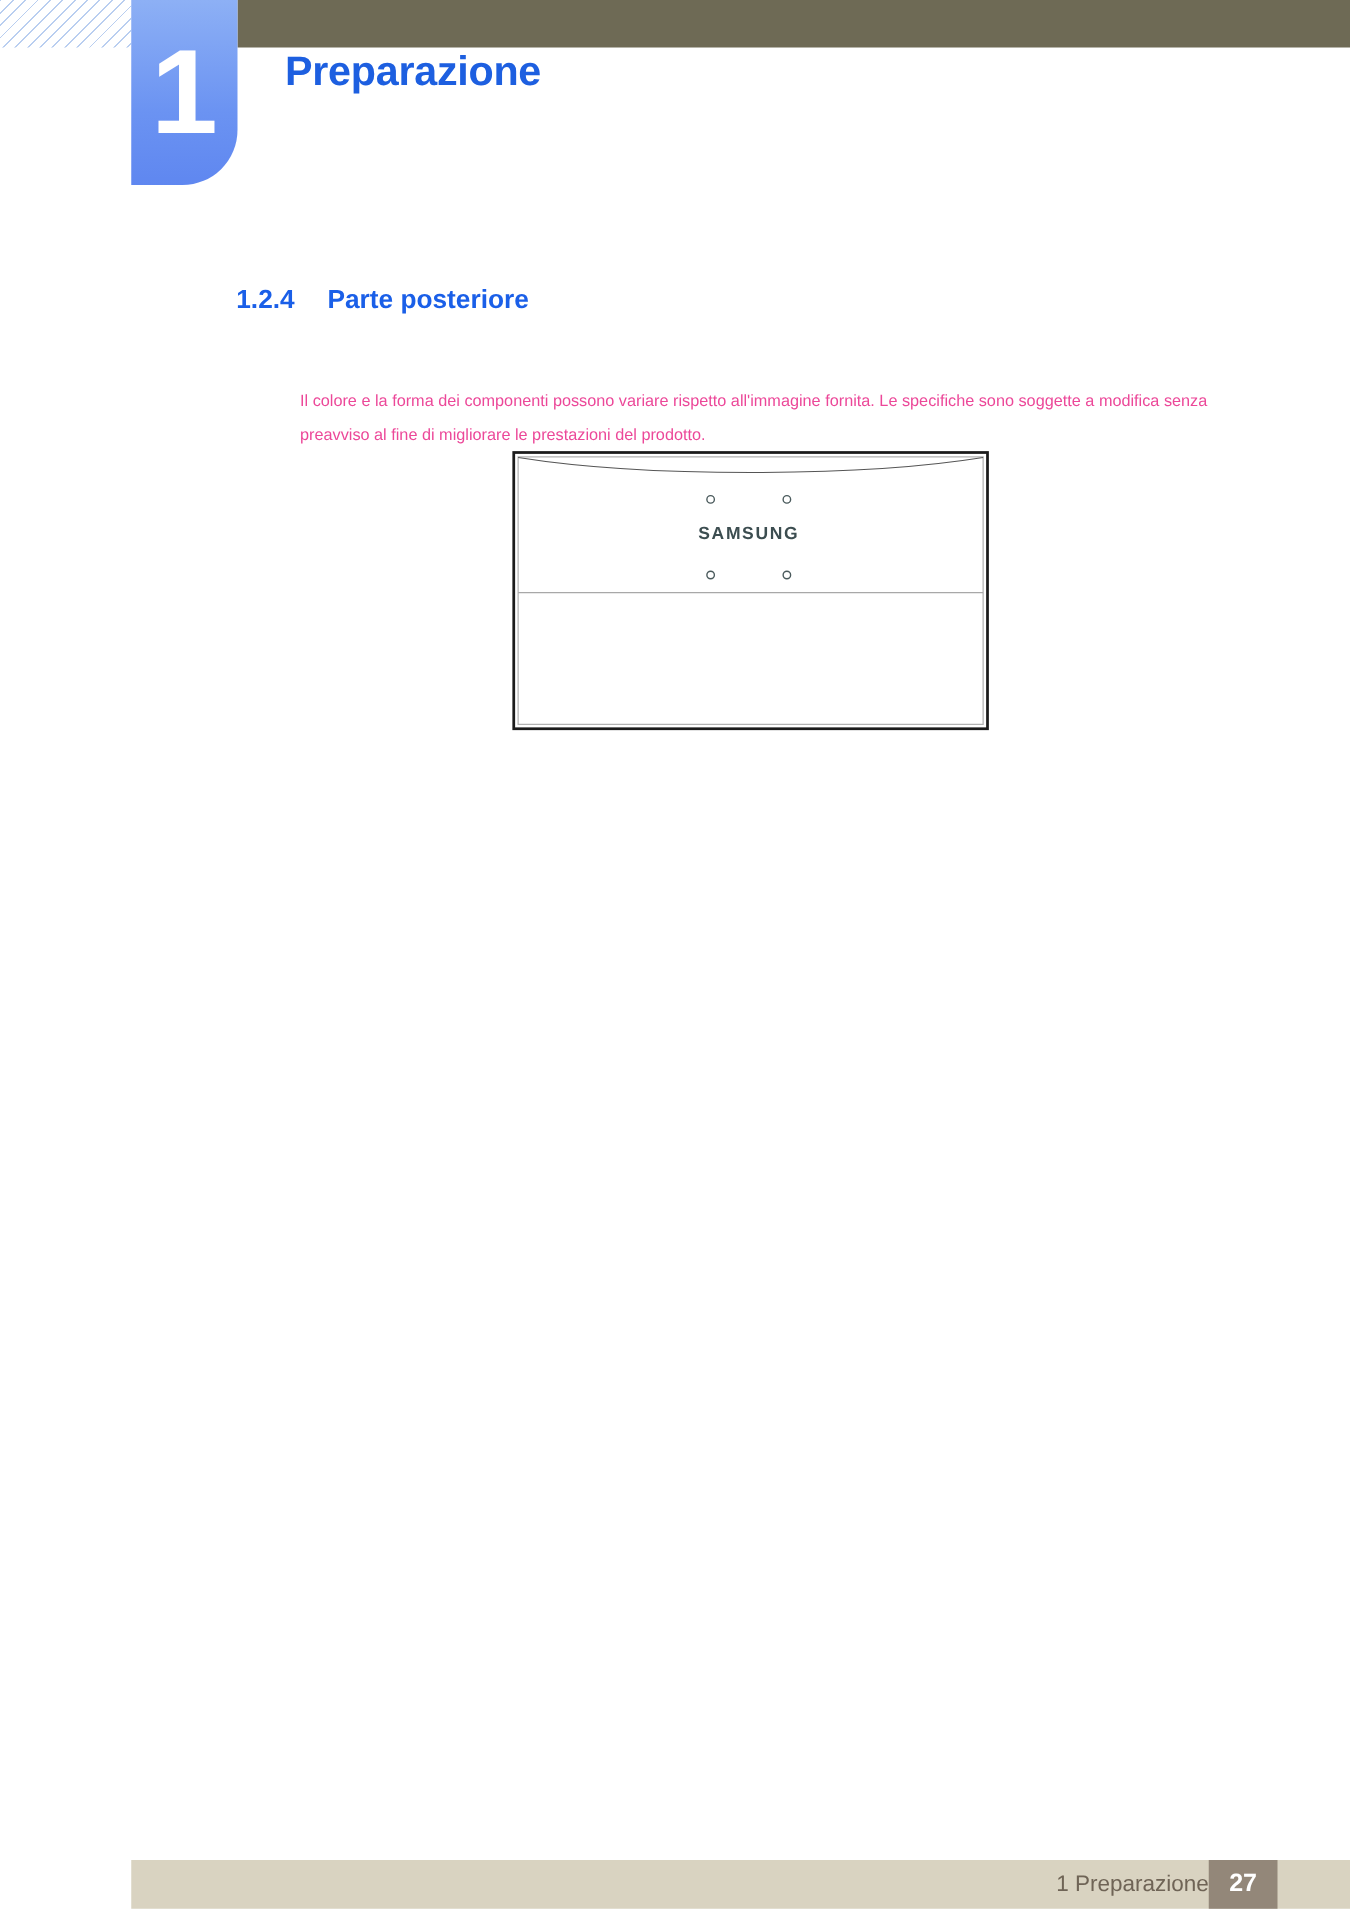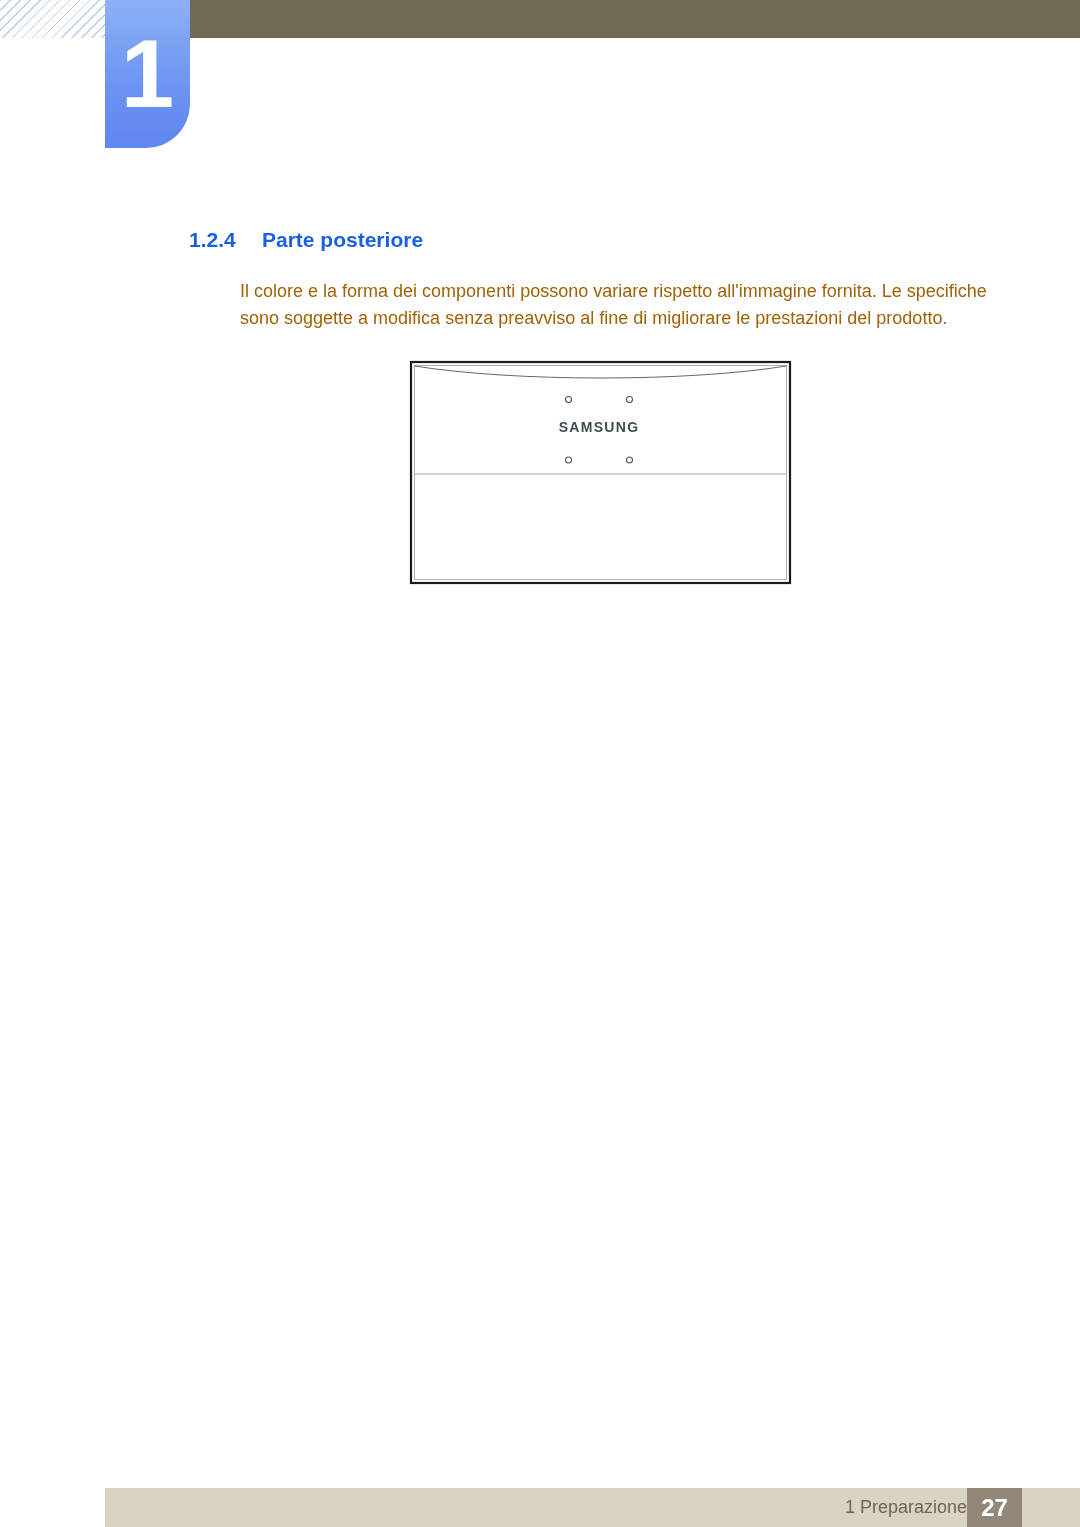--- a/index.html
+++ b/index.html
@@ -18,37 +18,38 @@
     font-family:"Liberation Sans",sans-serif;letter-spacing:0px;}
   .chapter-title{position:absolute;left:228px;top:38px;font-size:33px;font-weight:bold;color:#1d5fe0;letter-spacing:-0.2px;}
 
   
   .sec-head{position:absolute;left:189px;top:228px;font-size:21px;font-weight:bold;color:#1a5fe8;letter-spacing:0px;}
   .sec-num{display:inline-block;width:73px;}
 
   
   .note{position:absolute;left:189px;top:278px;width:820px;}
   .note-icon{position:absolute;left:1px;top:1px;width:26px;height:26px;}
-  .note-text{margin-left:51px;font-size:18px;color:#a16207;line-height:27px;}
+  .note-text{margin-left:51px;font-size:13px;color:#ec4899;line-height:27px;margin-top:29px;}
 
   
   .foot-bar{position:absolute;left:105px;top:1488px;width:975px;height:39px;background:#d9d3c1;}
   .foot-txt{position:absolute;right:113px;top:1488px;height:26px;line-height:39px;font-size:18px;color:#6f6456;}
-  .foot-pg{position:absolute;left:967px;top:1488px;width:55px;height:39px;background:#938779;color:#fff;font-size:24px;font-weight:bold;text-align:center;line-height:39px;}
+  .foot-pg{position:absolute;left:967px;top:1488px;width:55px;height:39px;background:#938779;color:#fff;font-size:20px;font-weight:bold;text-align:center;line-height:39px;}
 </style>
 </head>
 <body>
 
 <div class="page">
 
   <div class="hatch"></div>
   <div class="olive-bar"></div>
   <div class="chapter-tab">
     <div class="chapter-num">1</div>
   </div>
+  <div class="chapter-title">Preparazione</div>
 
   <div class="sec-head">
     <span class="sec-num">1.2.4</span><span>Parte posteriore</span>
   </div>
 
   <div class="note">
     <span class="note-icon"></span>
     <div class="note-text">Il colore e la forma dei componenti possono variare rispetto all'immagine fornita. Le specifiche sono soggette a modifica senza preavviso al fine di migliorare le prestazioni del prodotto.</div>
   </div>
 

